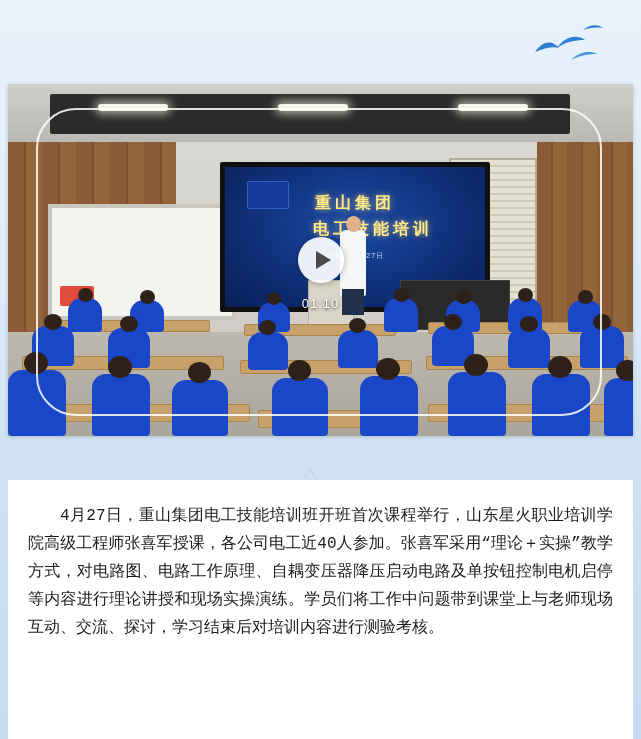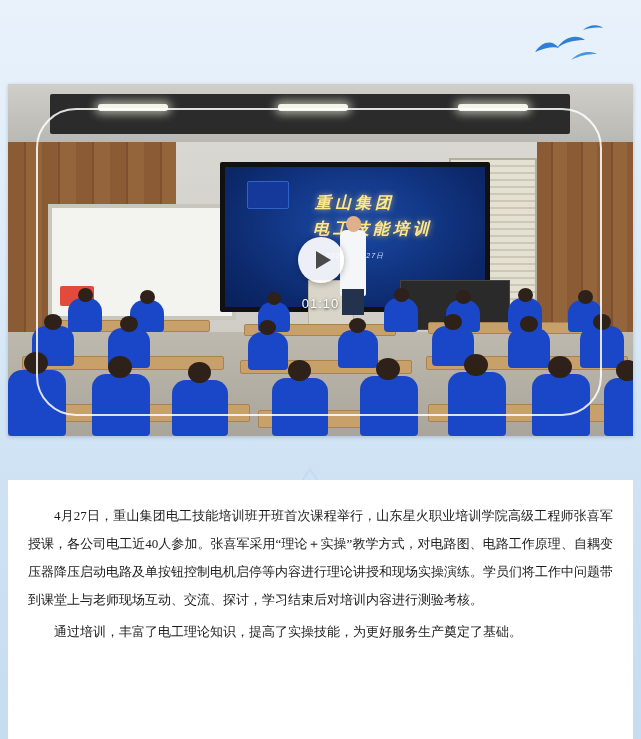--- a/index.html
+++ b/index.html
@@ -51,21 +51,20 @@
     top: 84px;
     width: 625px;
     height: 352px;
     background: #1b1b1b;
     overflow: hidden;
     box-shadow: 0 1px 4px rgba(0,0,0,0.18);
   }
   .video-photo {
     position: absolute;
     inset: 0;
-    font-style: italic;
   }
 
   
   .ceiling {
     position: absolute; left:0; top:0; width:100%; height:58px;
     background: linear-gradient(180deg,#cfcec9 0%, #b9b8b2 100%);
   }
   .ceiling-dark {
     position:absolute; left:42px; top:10px; width:520px; height:40px;
     background:#2b2b2b; border-radius:2px;
@@ -202,22 +201,22 @@
   }
   .bullet {
     position:absolute;
     left:30px; top:492px;
     width:8px; height:8px;
     border-radius:50%;
     background:#2f7fd6;
   }
   .article p {
     margin:0 0 4px 0;
-    font-family:Liberation Serif, serif;
-    font-size:13px;
+    font-family:Liberation Mono, monospace;
+    font-size:16px;
     line-height:28px;
     color:#1b1b1b;
     text-align:justify;
     text-indent:2em;
   }
 </style>
 </head>
 <body>
 
 <div class="page">
@@ -341,16 +340,15 @@
 
     <div class="play-btn">
       <div class="play-tri"></div>
     </div>
     <div class="duration">01:10</div>
   </div>
 
   <div class="bullet"></div>
   <div class="article">
     <p>4月27日，重山集团电工技能培训班开班首次课程举行，山东星火职业培训学院高级工程师张喜军授课，各公司电工近40人参加。张喜军采用“理论＋实操”教学方式，对电路图、电路工作原理、自耦变压器降压启动电路及单按钮控制电机启停等内容进行理论讲授和现场实操演练。学员们将工作中问题带到课堂上与老师现场互动、交流、探讨，学习结束后对培训内容进行测验考核。</p>
-    <p>通过培训，丰富了电工理论知识，提高了实操技能，为更好服务生产奠定了基础。</p>
   </div>
 
 </div>
 
 </body></html>

